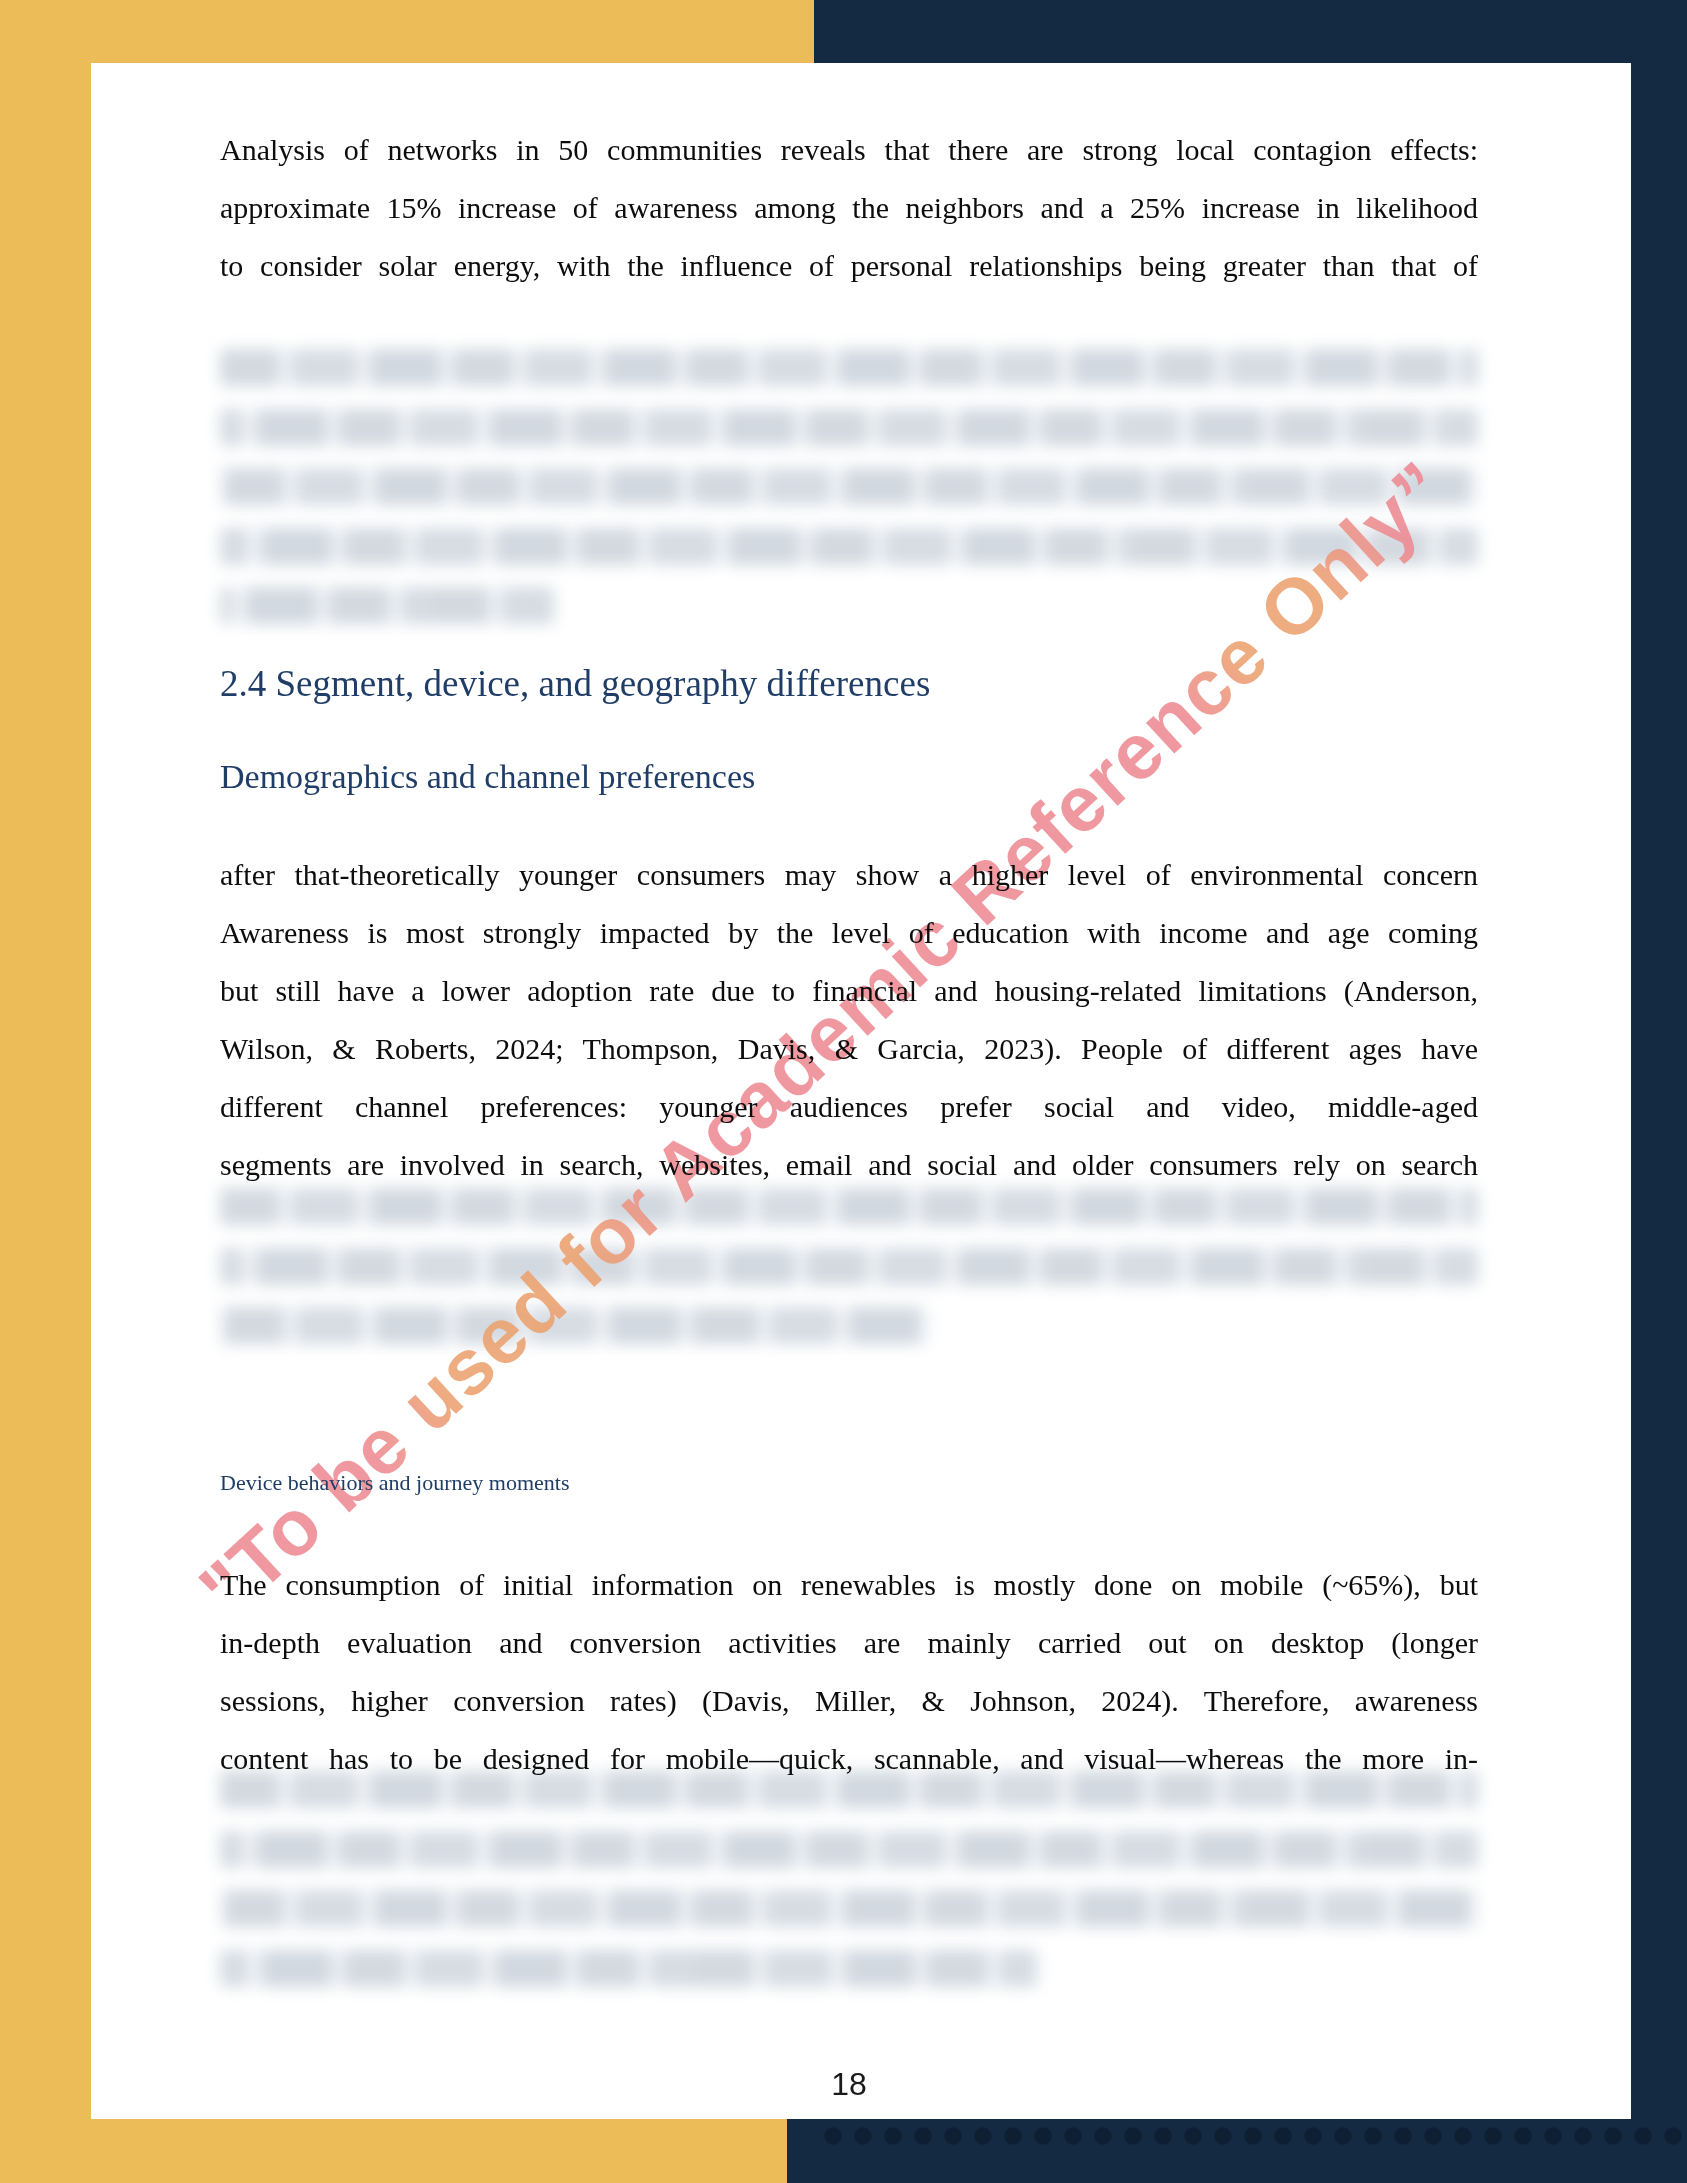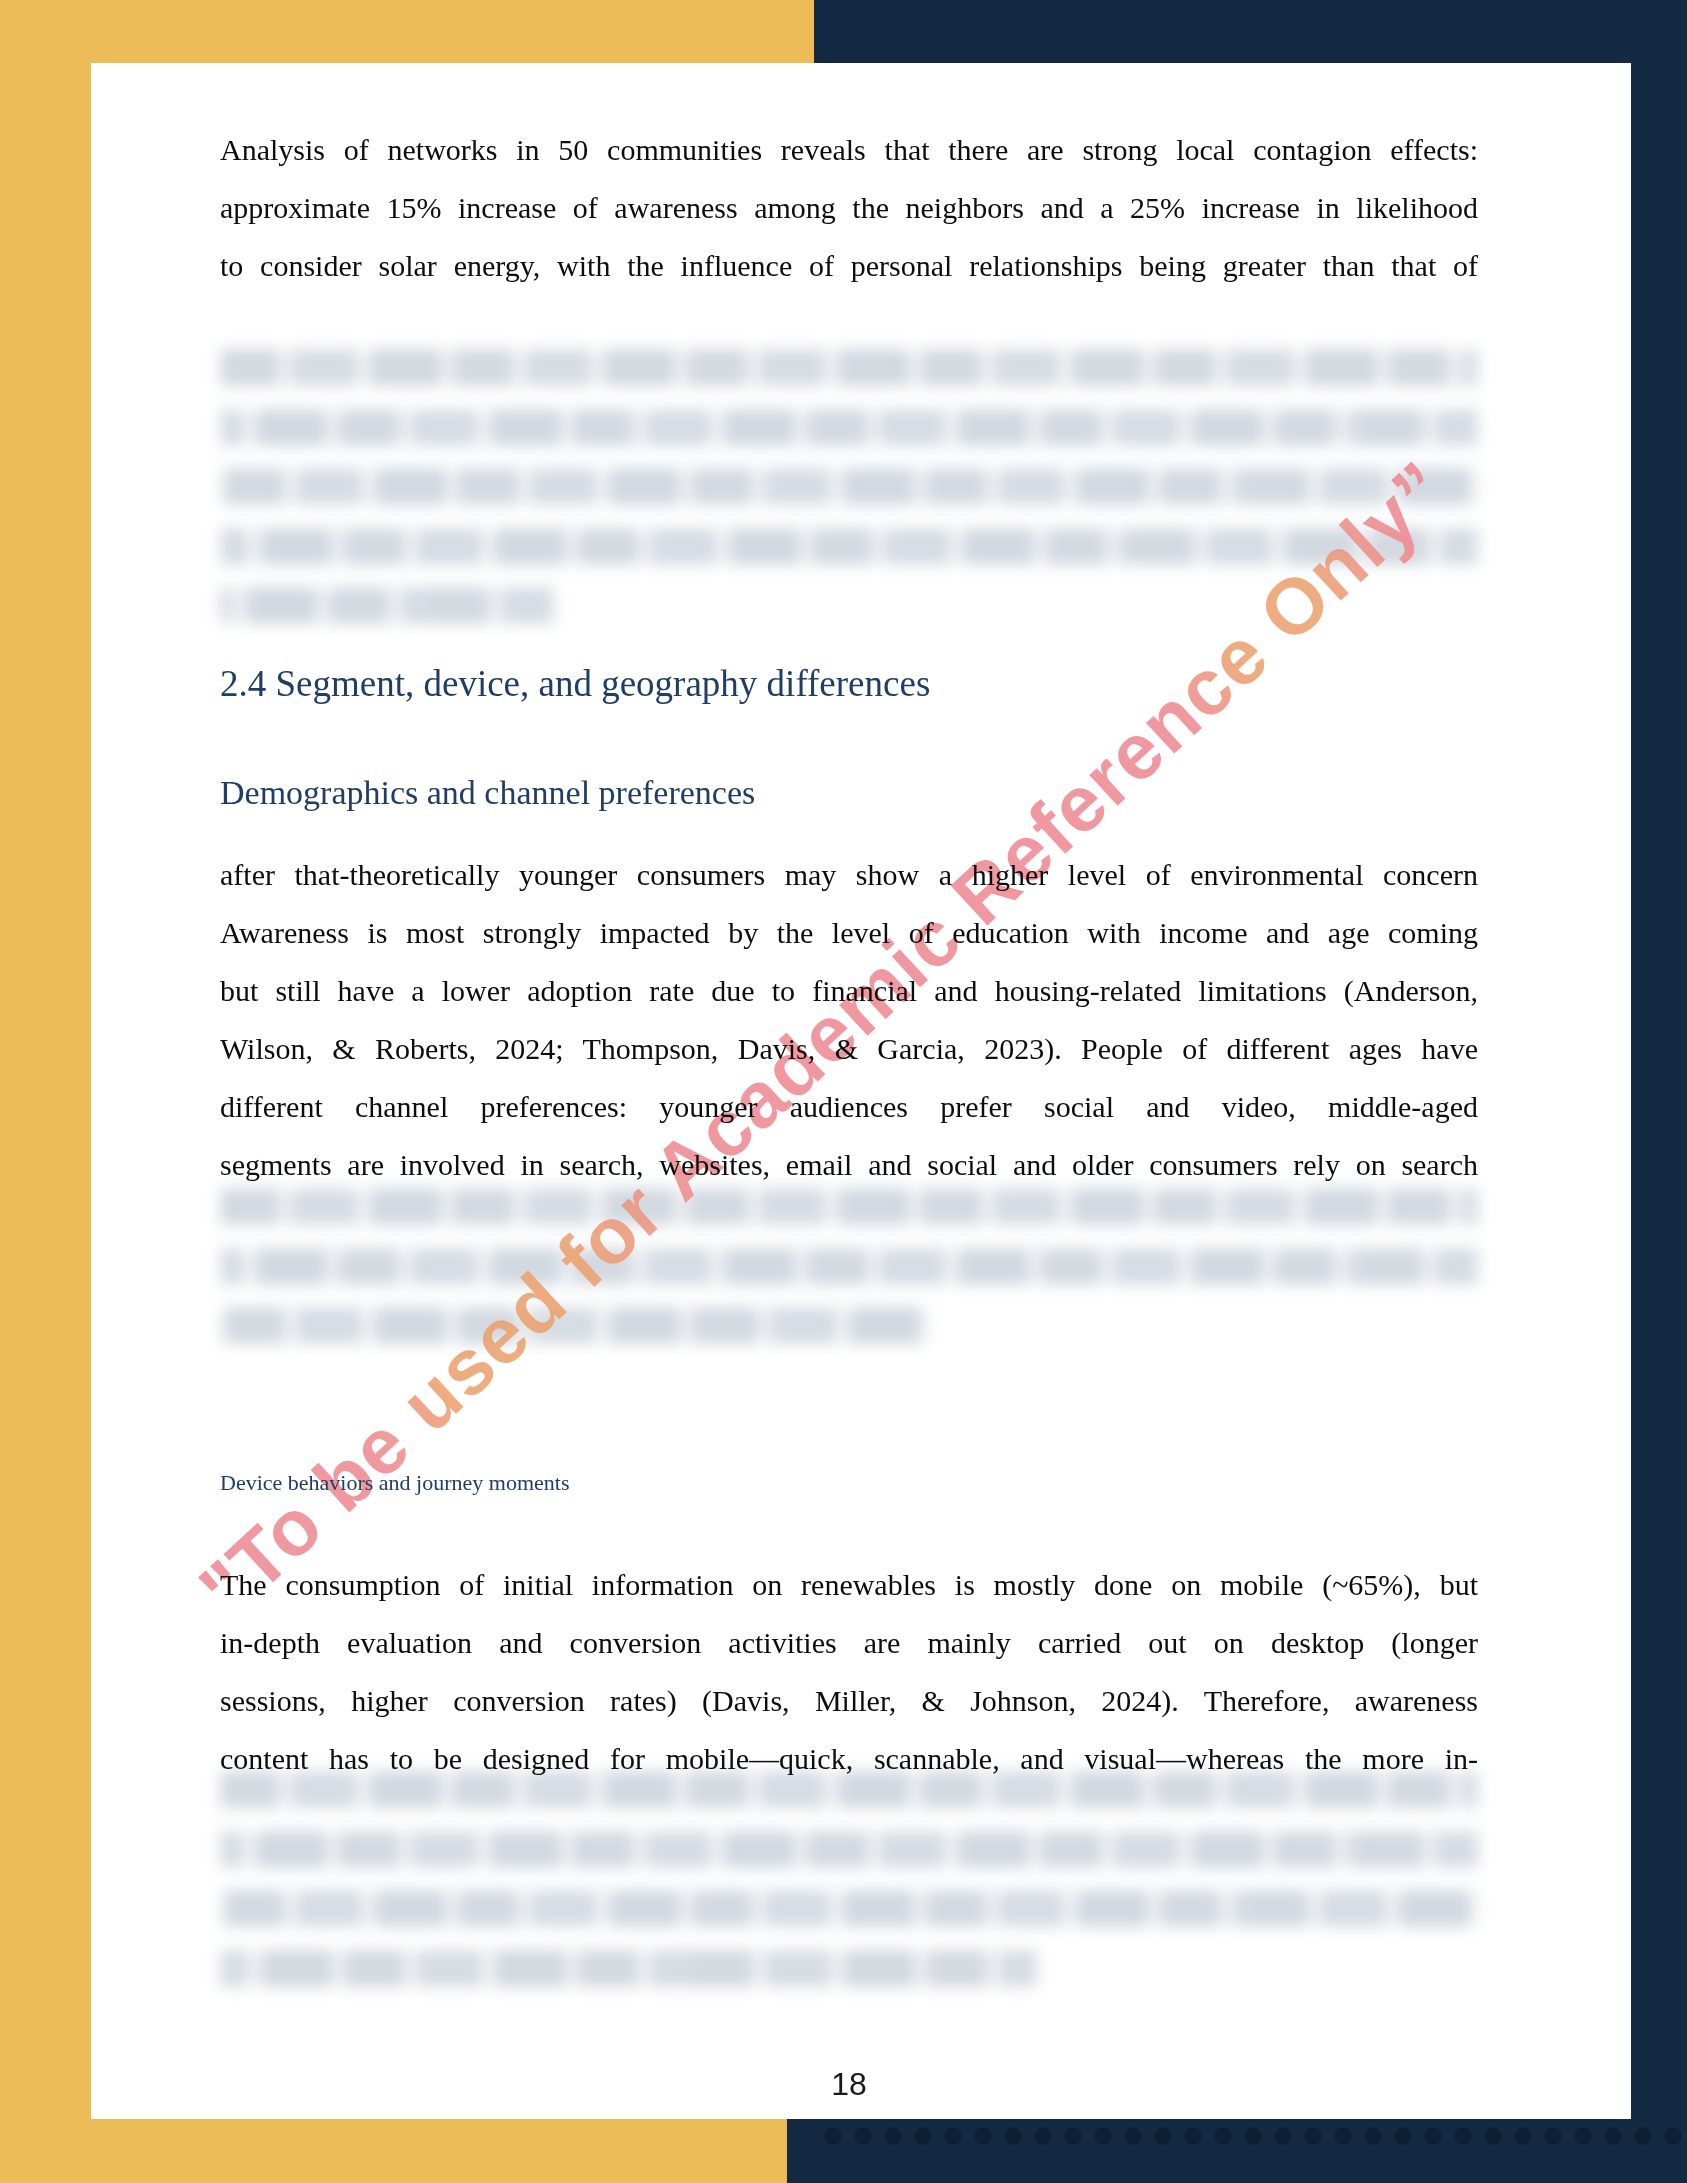--- a/index.html
+++ b/index.html
@@ -29,21 +29,21 @@
   .para{position:absolute;left:129px;width:1258px;z-index:10;font-family:Liberation Serif, serif;}
   #para1{top:58px;}
   #para2{top:783px;}
   #para3{top:1493px;}
   .line{height:58px;line-height:58px;font-size:30px;color:#0d0d0d;
         text-align:justify;text-align-last:justify;}
 
   .heading{position:absolute;left:129px;color:#1f3d66;font-weight:400;z-index:10;
            font-family:"Liberation Serif",serif;}
   #heading-section{top:599px;font-size:37px;}
-  #heading-demographics{top:695px;font-size:34px;margin-top:16px;}
+  #heading-demographics{top:695px;font-size:34px;}
   #heading-device{top:1407px;font-size:22px;}
 
   .redacted{position:absolute;left:129px;z-index:1;}
   #redacted1{top:286px;}
   #redacted2{top:1125px;}
   #redacted3{top:1708px;}
   .redline{height:37px;margin-bottom:22.5px;border-radius:4px;filter:blur(7.3px);
     background:repeating-linear-gradient(90deg,
       #d3d9e0 0 58px,#edf0f3 58px 73px,#d6dce3 73px 136px,
       #f0f2f4 136px 151px,#d1d8e0 151px 220px,#eef0f3 220px 234px);}

